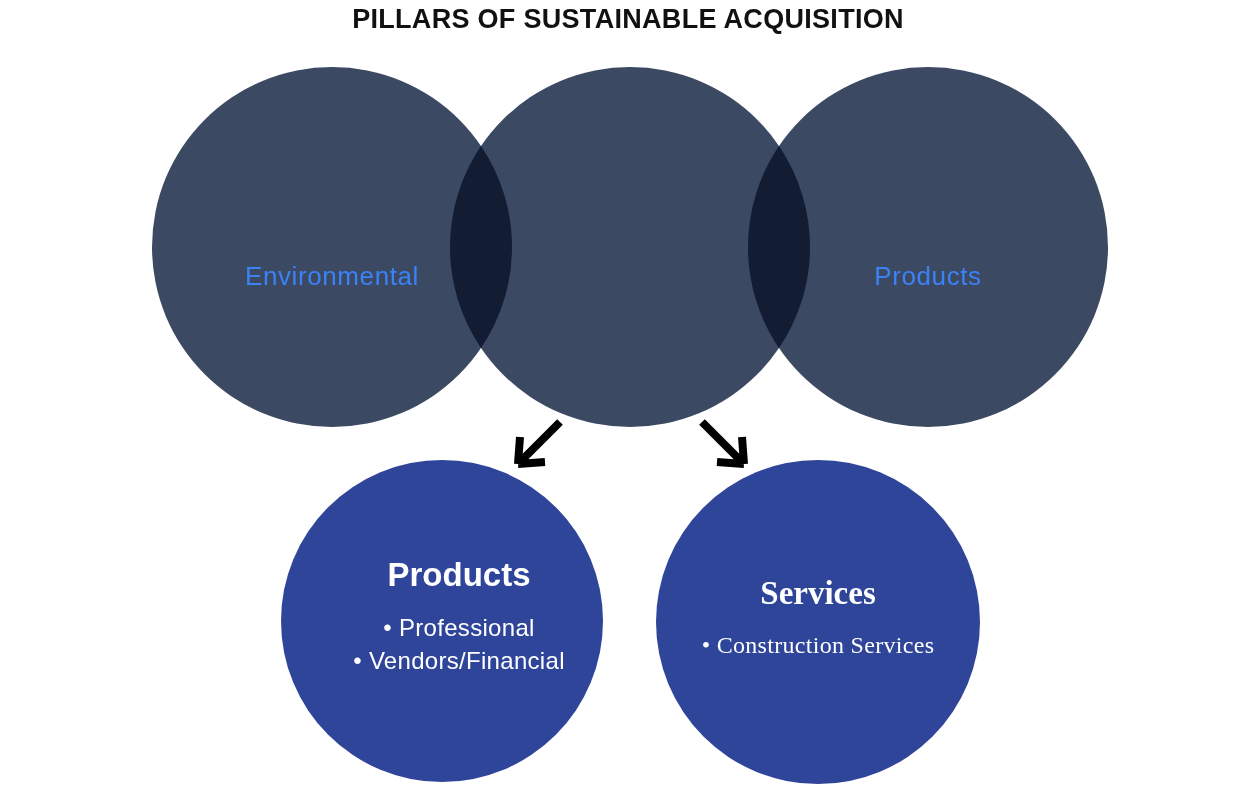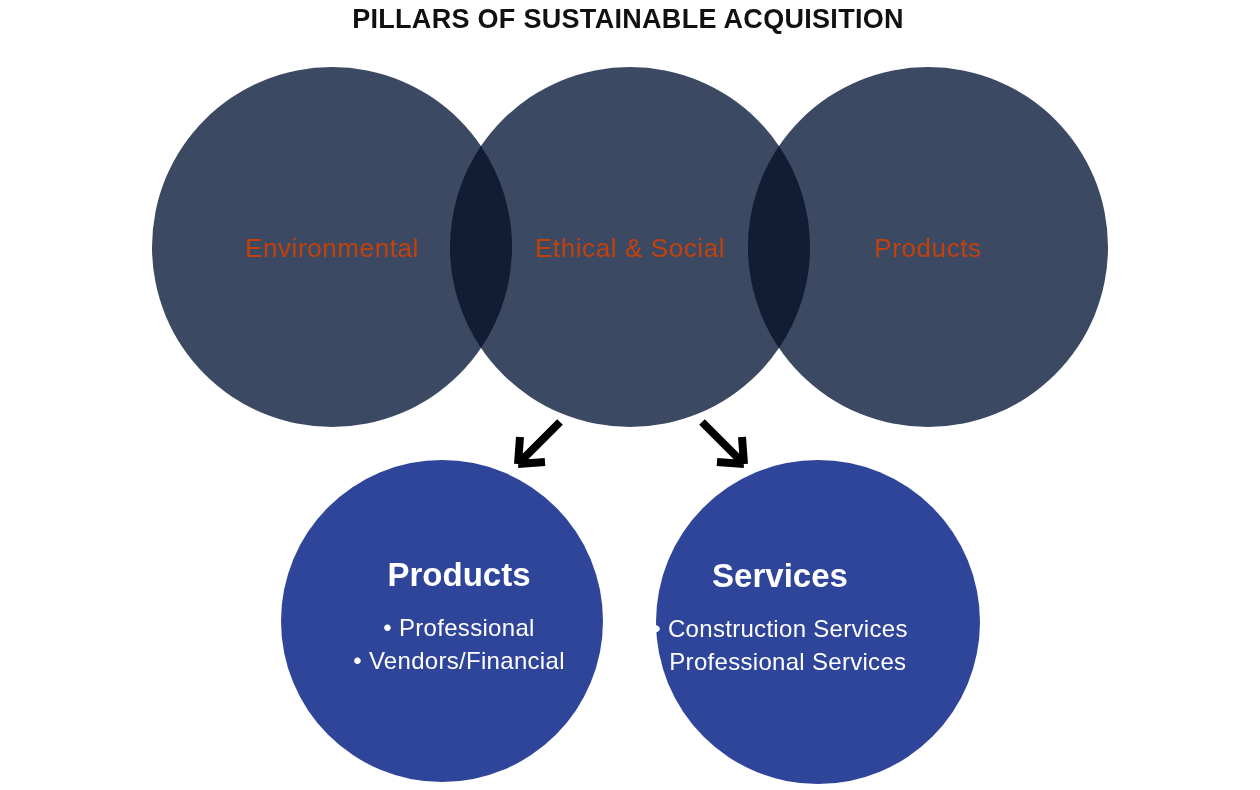--- a/index.html
+++ b/index.html
@@ -27,38 +27,39 @@
     width: 1256px;
     text-align: center;
     font-size: 27px;
     font-weight: bold;
     letter-spacing: 0.3px;
     color: #111111;
   }
   .pillar-label {
     position: absolute;
     transform: translate(-50%, -50%);
-    color: #c2410c;
+    color: #3b82f6;
     font-size: 26px;
     font-weight: 400;
     letter-spacing: 0.6px;
     white-space: nowrap;
+    margin-top: 28px;
   }
   .pillar-label.p1 { left: 332px; top: 248px; }
   .pillar-label.p2 { left: 630px; top: 248px; }
   .pillar-label.p3 { left: 928px; top: 248px; }
   .cat-block {
     position: absolute;
     transform: translate(-50%, -50%);
     text-align: center;
     color: #ffffff;
     white-space: nowrap;
   }
   .cat-block.c1 { left: 443px; top: 616px; margin-left: 16px; }
-  .cat-block.c2 { left: 780px; top: 617px; }
+  .cat-block.c2 { left: 818px; top: 617px; font-family: Liberation Serif, serif; }
   .cat-title {
     font-size: 33px;
     font-weight: bold;
     line-height: 40px;
     margin-bottom: 16px;
   }
   .cat-item {
     font-size: 24px;
     font-weight: 400;
     line-height: 33px;
@@ -82,28 +83,26 @@
     <path d="M 560 422 L 518 464 M 518 464 L 545 462 M 518 464 L 520 437" fill="none" stroke-width="8" stroke-linecap="butt" stroke="#000000"></path>
     <path d="M 702 422 L 744 464 M 744 464 L 717 462 M 744 464 L 742 437" fill="none" stroke-width="8" stroke-linecap="butt" stroke="#000000"></path>
 
     <circle cx="442" cy="621" r="161" fill="#2F459A"></circle>
     <circle cx="818" cy="622" r="162" fill="#2F459A"></circle>
   </svg>
 
   <div class="title">PILLARS OF SUSTAINABLE ACQUISITION</div>
 
   <div class="pillar-label p1">Environmental</div>
-  <div class="pillar-label p2">Ethical &amp; Social</div>
   <div class="pillar-label p3">Products</div>
 
   <div class="cat-block c1">
     <div class="cat-title">Products</div>
     <div class="cat-item">• Professional</div>
     <div class="cat-item">• Vendors/Financial</div>
   </div>
 
   <div class="cat-block c2">
     <div class="cat-title">Services</div>
     <div class="cat-item">• Construction Services</div>
-    <div class="cat-item">• Professional Services</div>
   </div>
 
 </div>
 
 </body></html>

